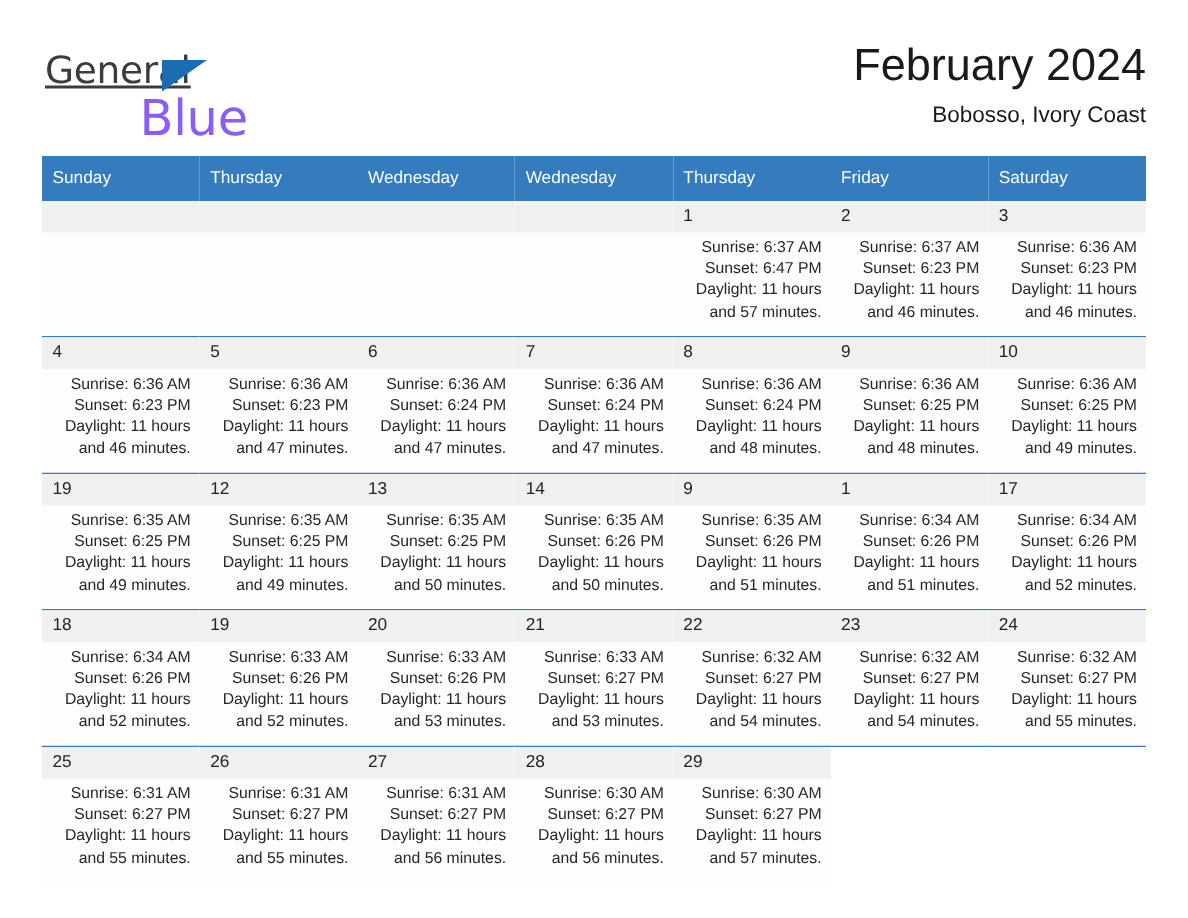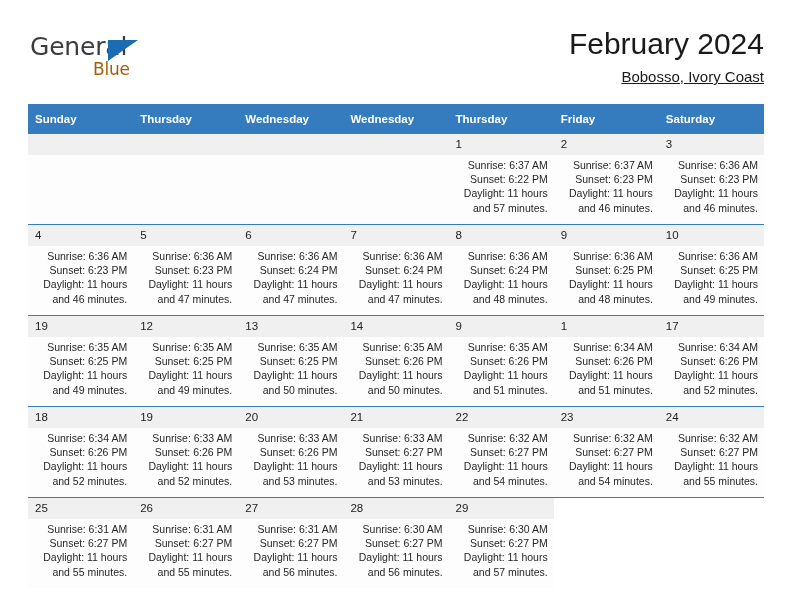--- a/index.html
+++ b/index.html
@@ -38,37 +38,38 @@
   }
   .logo-general {
     position: absolute;
     left: 0;
     top: 0;
     font-size: 25px;
     letter-spacing: -0.2px;
     color: #3c3c3c;
     font-family: "DejaVu Sans", sans-serif;
     font-weight: 400;
+    text-decoration: underline;
   }
   .logo-triangle {
     position: absolute;
     left: 78px;
     top: 8px;
     width: 0;
     height: 0;
     border-left: 30px solid #1b6cb3;
     border-bottom: 21px solid transparent;
   }
   .logo-blue {
     position: absolute;
     left: 63px;
     top: 27px;
-    font-size: 17px;
+    font-size: 33px;
     letter-spacing: -0.2px;
-    color: #a16207;
+    color: #8b5cf6;
     font-family: "DejaVu Sans", sans-serif;
     font-weight: 400;
   }
   .logo-bar {
     position: absolute;
     left: 63px;
     top: 29px;
     width: 2px;
     height: 26px;
     background: #ffffff;
@@ -90,39 +91,38 @@
     white-space: nowrap;
   }
   .cal-subtitle {
     margin-top: 6px;
     font-size: 15px;
     font-weight: 400;
     color: #1a1a1a;
     line-height: 18px;
     font-family: "Liberation Sans", sans-serif;
     white-space: nowrap;
-    text-decoration: underline;
   }
 
   
   .calendar {
     position: absolute;
     left: 28px;
     top: 104px;
     width: 736px;
     border-collapse: collapse;
     table-layout: fixed;
   }
   .calendar col { width: 105.14px; }
 
   .dow-row th {
     background: #357cbf;
     color: #ffffff;
     font-size: 11.5px;
-    font-weight: 700;
+    font-weight: 400;
     text-align: left;
     padding: 5px 0 5px 7px;
     height: 20px;
     line-height: 14px;
     border: 0;
     font-family: "Liberation Sans", sans-serif;
   }
 
   .week-row td {
     vertical-align: top;
@@ -229,21 +229,21 @@
           <td>
             <div class="cell empty">
               <span class="daynum"></span>
             </div>
           </td>
           <td>
             <div class="cell">
               <span class="daynum">1</span>
               <div class="info">
                 <div>Sunrise: 6:37 AM</div>
-                <div>Sunset: 6:22 PM</div>
+                <div>Sunset: 6:47 PM</div>
                 <div class="daylight">Daylight: 11 hours and 57 minutes.</div>
               </div>
             </div>
           </td>
           <td>
             <div class="cell">
               <span class="daynum">2</span>
               <div class="info">
                 <div>Sunrise: 6:37 AM</div>
                 <div>Sunset: 6:23 PM</div>

